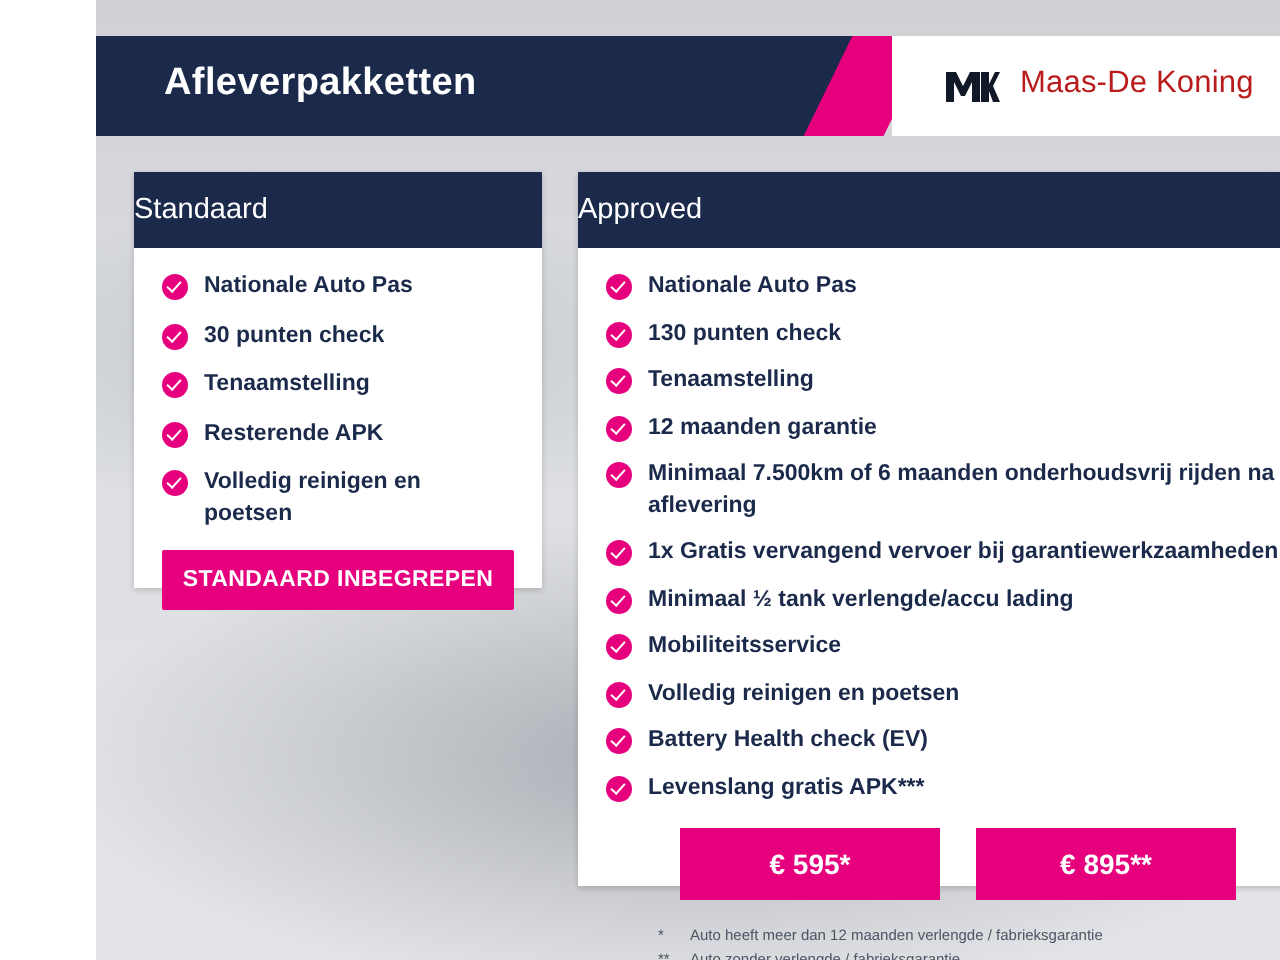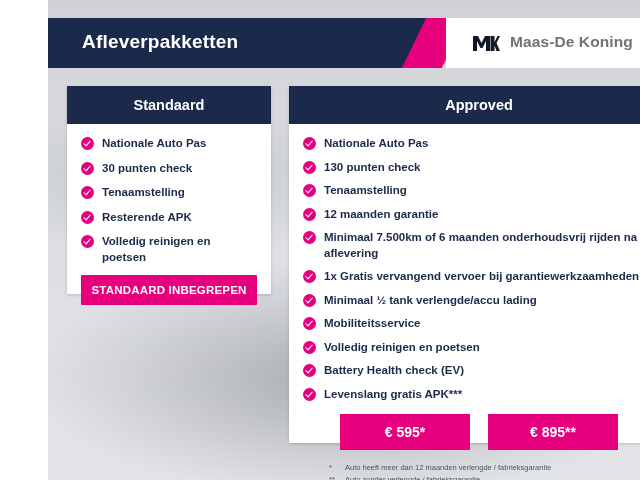--- a/index.html
+++ b/index.html
@@ -91,22 +91,22 @@
     align-items: center;
     gap: 10px;
   }
   .logo-mark {
     width: 30px;
     height: 30px;
     position: relative;
   }
   .logo-text {
     font-size: 15.5px;
-    font-weight: bold;
-    color: #737373;
+    font-weight: normal;
+    color: #b91c1c;
     letter-spacing: 0.1px;
   }
 
   
   .card {
     position: absolute;
     background: #ffffff;
     box-shadow: 0 1px 3px rgba(0,0,0,0.18);
   }
   .card-std {
@@ -118,22 +118,22 @@
   .card-app {
     left: 241px;
     top: 86px;
     width: 380px;
     height: 357px;
   }
   .card-head {
     background: #1b2a4a;
     color: #ffffff;
     font-size: 14.5px;
-    font-weight: bold;
-    text-align: center;
+    font-weight: normal;
+    text-align: left;
     padding: 11px 0 11px 0;
   }
   .card-body {
     padding: 12px 14px 10px 14px;
   }
   .feat {
     display: flex;
     align-items: flex-start;
     margin-bottom: 9px;
     font-size: 11.5px;

